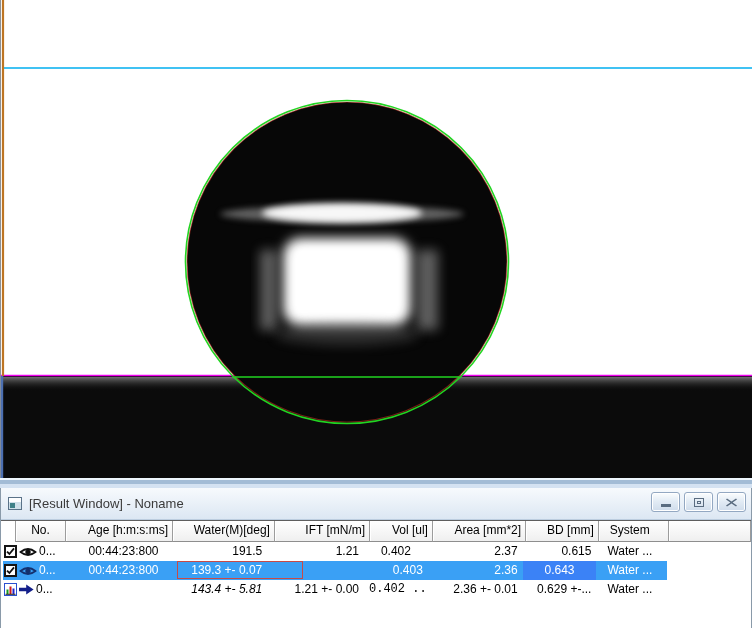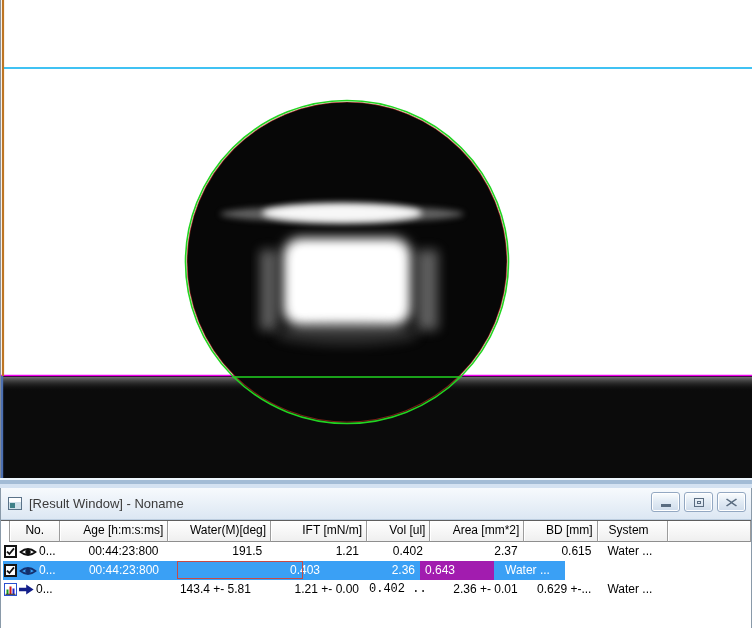--- a/index.html
+++ b/index.html
@@ -22,21 +22,21 @@
   .win-icon::after{content:"";position:absolute;left:1px;bottom:1px;width:5px;height:5px;background:#3f8188;}
   .titletext{margin-left:7px;font-size:13px;color:#3a3a3a;white-space:nowrap;}
   .caption-buttons{position:absolute;right:5px;top:4px;display:flex;gap:4px;}
   .cap-btn{width:29px;height:20px;border:1px solid #93a8c2;border-radius:3px;box-sizing:border-box;
            background:linear-gradient(#fbfdfe,#e3ecf5 45%,#cfdceb);box-shadow:inset 0 0 0 1px #fff;
            display:flex;align-items:center;justify-content:center;cursor:default;}
   .glyph-min{width:10px;height:3px;background:#5a6c80;margin-top:7px;}
   .glyph-restore{width:10px;height:9px;border:1px solid #5a6c80;position:relative;box-sizing:border-box;}
   .glyph-restore::after{content:"";position:absolute;left:2px;top:2px;right:2px;bottom:2px;border:1px solid #5a6c80;}
   
-  .thead{display:flex;height:21px;padding-left:8px;border-top:1px solid #5f5f5f;background:#fff;}
+  .thead{display:flex;height:21px;padding-left:14px;border-top:1px solid #5f5f5f;background:#fff;}
   .hcell{box-sizing:border-box;height:21px;line-height:19px;font-size:12px;color:#000;
          background:linear-gradient(#ffffff,#efefef);border-right:1px solid #9c9c9c;
          border-bottom:1px solid #8e8e8e;box-shadow:inset 1px 1px 0 #fff;
          padding:0 4px;white-space:nowrap;overflow:hidden;}
   .hcell:first-child{border-left:1px solid #9c9c9c;}
   .tbody{background:#fff;}
   .trow{display:flex;height:19px;align-items:stretch;position:relative;padding-left:2px;font-size:12px;color:#000;}
   .cell{box-sizing:border-box;padding:0 5px;white-space:nowrap;overflow:hidden;height:19px;line-height:19px;}
   .cell.no-col{display:flex;align-items:center;gap:2px;padding:0 1px;}
   .cbx{width:13px;height:13px;border:2px solid #141414;background:#fff;box-sizing:border-box;
@@ -146,64 +146,65 @@
               </span>
               <svg class="row-icon" width="18" height="12" viewBox="0 0 18 12">
                 <path d="M1.5 6 Q9 0 16.5 6 Q9 12 1.5 6 Z" fill="none" stroke="#101010" stroke-width="1.7"></path>
                 <ellipse cx="9" cy="6" rx="2.7" ry="2.2" fill="#101010"></ellipse>
               </svg>
               <span>0...</span>
             </div>
             <div class="cell age-col" style="width: 109px; text-align: right;">00:44:23:800</div>
             <div class="cell theta-col" style="width: 104px; text-align: right;">191.5</div>
             <div class="cell ift-col" style="width: 97px; text-align: right;">1.21</div>
-            <div class="cell vol-col" style="width: 64px; text-align: right;">0.402</div>
+            <div class="cell vol-col" style="width: 64px; text-align: center;">0.402</div>
             <div class="cell area-col" style="width: 95px; text-align: right;">2.37</div>
             <div class="cell bd-col" style="width: 74px; text-align: right;">0.615</div>
             <div class="cell system-col" style="width: 71px; text-align: left; padding-left: 11px;">Water ...</div>
             <div class="cell extra-col" style="width: 84px; text-align: left;"></div>
           </div>
           <div class="trow selected">
             <div class="cell no-col" style="width: 52px; text-align: center; background: rgb(58, 160, 245); color: rgb(255, 255, 255);">
               <span class="cbx">
                 <svg width="9" height="9" viewBox="0 0 9 9">
                   <path d="M1 4.6 L3.4 7 L8 1.4" stroke="#111" stroke-width="1.8" fill="none"></path>
                 </svg>
               </span>
               <svg class="row-icon" width="18" height="12" viewBox="0 0 18 12">
                 <path d="M1.5 6 Q9 0 16.5 6 Q9 12 1.5 6 Z" fill="none" stroke="#14306e" stroke-width="1.7"></path>
                 <ellipse cx="9" cy="6" rx="2.7" ry="2.2" fill="#14306e"></ellipse>
               </svg>
               <span>0...</span>
             </div>
             <div class="cell age-col" style="width: 109px; text-align: right; background: rgb(58, 160, 245); color: rgb(255, 255, 255);">00:44:23:800</div>
+            <div class="cell theta-col" style="width: 104px; text-align: right; background: rgb(58, 160, 245); color: rgb(255, 255, 255);">139.3 +- 0.07</div>
             <div class="cell ift-col" style="width: 97px; text-align: right; background: rgb(58, 160, 245); color: rgb(255, 255, 255);"></div>
             <div class="cell vol-col" style="width: 64px; text-align: right; background: rgb(58, 160, 245); color: rgb(255, 255, 255);">0.403</div>
             <div class="cell area-col" style="width: 95px; text-align: right; background: rgb(58, 160, 245); color: rgb(255, 255, 255);">2.36</div>
-            <div class="cell bd-col" style="width: 74px; text-align: left; background: #a21caf; color: rgb(255, 255, 255);">0.643</div>
+            <div class="cell bd-col" style="width: 74px; text-align: center; background: #3b82f6; color: rgb(255, 255, 255);">0.643</div>
             <div class="cell system-col" style="width: 71px; text-align: left; padding-left: 11px; background: rgb(58, 160, 245); color: rgb(255, 255, 255);">Water ...</div>
             <div class="cell extra-col" style="width: 84px; text-align: left;"></div>
             <div class="theta-annotation" style="border-color: rgb(200, 74, 70);"></div>
           </div>
           <div class="trow">
             <div class="cell no-col" style="width: 52px; text-align: center;">
               <svg class="row-icon" width="13" height="13" viewBox="0 0 13 13">
                 <rect x="0.5" y="0.5" width="12" height="12" fill="#fff" stroke="#2b50d0"></rect>
                 <rect x="2.5" y="6.5" width="2" height="4.5" fill="#1a9a1a"></rect>
                 <rect x="5.5" y="3.5" width="2" height="7.5" fill="#d01a1a"></rect>
                 <rect x="8.5" y="5.5" width="2" height="5.5" fill="#2424cc"></rect>
                 <line x1="1.5" y1="11.3" x2="11.5" y2="11.3" stroke="#222" stroke-width="1"></line>
               </svg>
               <svg class="row-icon" width="15" height="11" viewBox="0 0 15 11">
                 <path d="M0 3.8 L7.2 3.8 L7.2 0.6 L14.6 5.5 L7.2 10.4 L7.2 7.2 L0 7.2 Z" fill="#131f8a"></path>
               </svg>
               <span>0...</span>
             </div>
             <div class="cell age-col" style="width: 109px; text-align: right;"></div>
-            <div class="cell theta-col" style="width: 104px; text-align: center;">143.4 +- 5.81</div>
+            <div class="cell theta-col" style="width: 104px; text-align: right; font-style: italic;">143.4 +- 5.81</div>
             <div class="cell ift-col" style="width: 97px; text-align: right;">1.21 +- 0.00</div>
             <div class="cell vol-col" style="width: 64px; text-align: left; font-family: Liberation Mono, monospace;">0.402 ...</div>
             <div class="cell area-col" style="width: 95px; text-align: right;">2.36 +- 0.01</div>
             <div class="cell bd-col" style="width: 74px; text-align: right;">0.629 +-...</div>
             <div class="cell system-col" style="width: 71px; text-align: left; padding-left: 11px;">Water ...</div>
             <div class="cell extra-col" style="width: 84px; text-align: left;"></div>
           </div>
         </div>
     </div>
   </div>

